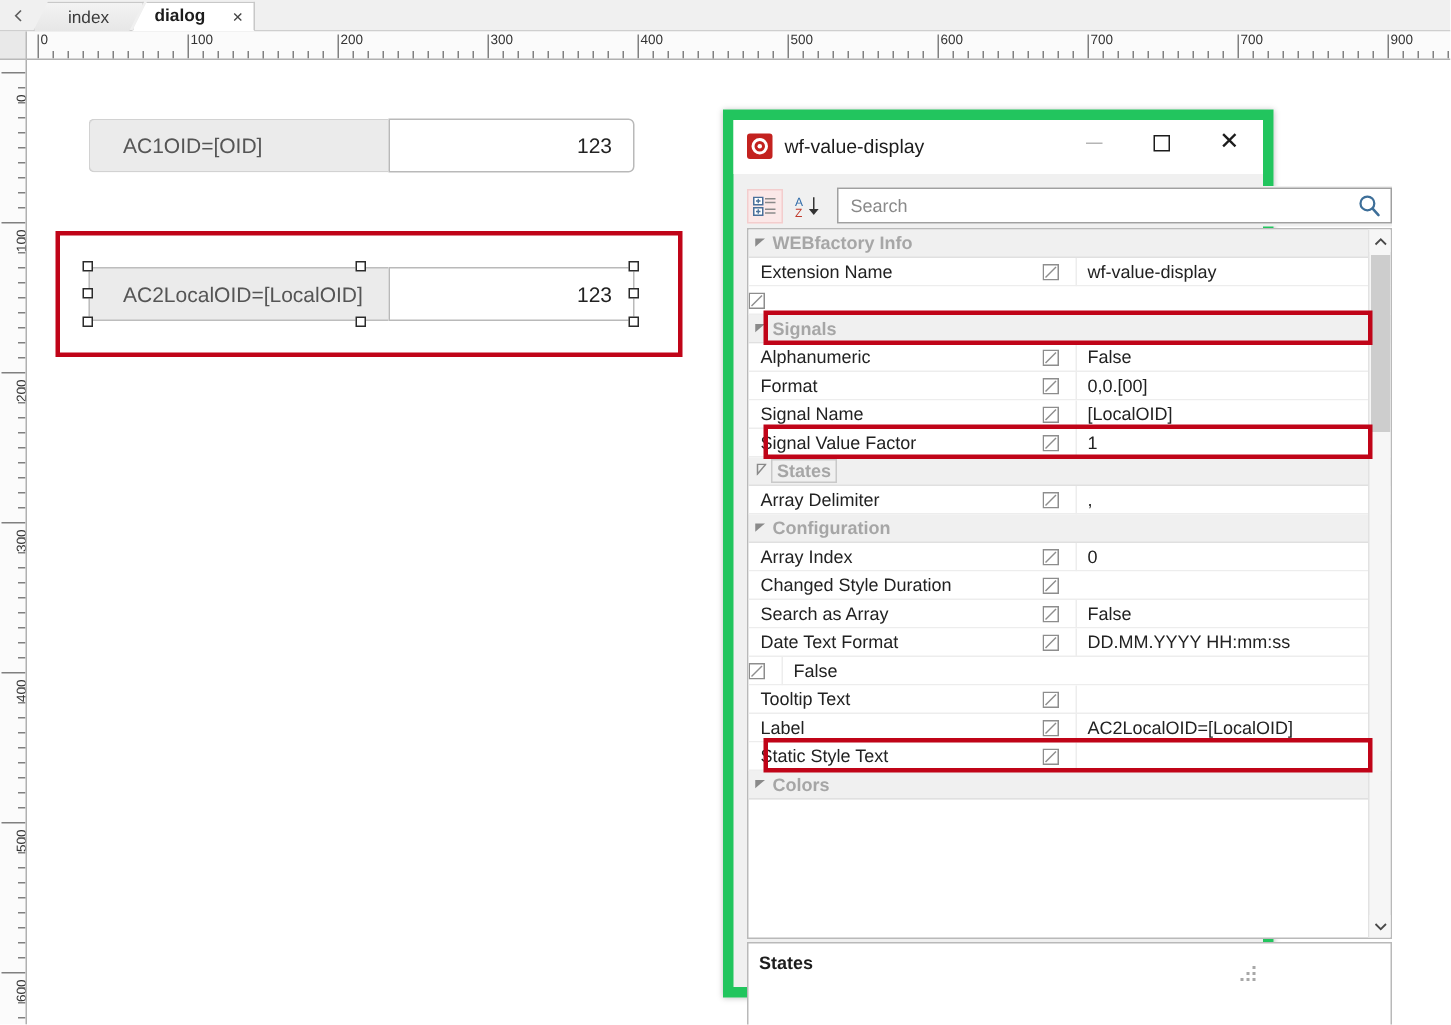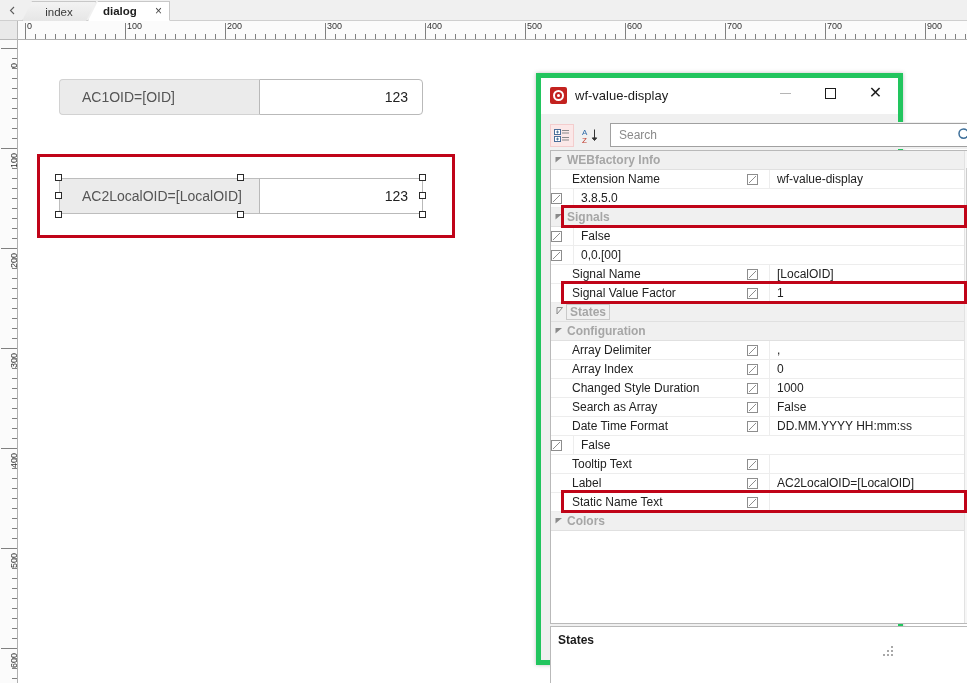--- a/index.html
+++ b/index.html
@@ -103,23 +103,23 @@
     background: #ffffff; border: 1px solid #2b2b2b;
   }
 
   .redbox {
     position: absolute; border: 3px solid #c00418; background: transparent;
     pointer-events: none;
   }
 
   
   .dialog {
-    position: absolute; left: 536px; top: 73px; width: 367px; height: 592px;
+    position: absolute; left: 482px; top: 73px; width: 367px; height: 592px;
     background: #f0f0f0;
-    border: 5px solid #22c55e;
+    border: 7px solid #22c55e;
     box-shadow: 0 0 4px rgba(0,0,0,0.25);
   }
   .dlg-title {
     position: absolute; left: 0; top: 0; width: 100%; height: 36px;
     background: #ffffff;
     display: flex; align-items: center;
   }
   .dlg-icon {
     position: absolute; left: 9px; top: 9px; width: 17px; height: 17px;
     background: #c3221f; border-radius: 2px;
@@ -184,21 +184,21 @@
   }
   .grp-arrow {
     width: 16px; text-align: center; font-size: 8px; color: #8a8a8a; flex: none;
   }
   .grp-name {
     font-size: 12px; color: #a6a6a6; font-weight: bold;
     font-family: "Liberation Sans", sans-serif;
   }
   .grp-name.focused { outline: 1px solid #c9c9c9; padding: 0 3px; }
   .pname {
-    width: 196px; flex: none; padding-left: 21px;
+    width: 196px; flex: none; padding-left: 8px;
     font-size: 12px; color: #222; white-space: nowrap; overflow: hidden;
   }
   .bindicon {
     width: 22px; flex: none; display: flex; align-items: center; justify-content: flex-start;
   }
   .bindicon svg { display: block; }
   .pval {
     flex: 1; font-size: 12px; color: #222; white-space: nowrap; overflow: hidden;
     border-left: 1px solid #ededed; padding-left: 7px; height: 19px; line-height: 18px;
   }
@@ -526,38 +526,39 @@
             </div>
             <div class="pval">wf-value-display</div>
           </div>
           <div class="prow">
             <div class="bindicon">
               <svg width="11" height="11" viewBox="0 0 11 11">
                 <rect x="0.5" y="0.5" width="10" height="10" fill="none" stroke="#8d8d8d" stroke-width="1"></rect>
                 <path d="M2 9 L9 2" stroke="#8d8d8d" stroke-width="1"></path>
               </svg>
             </div>
-            <div class="pval">3.8.5.0</div>
           </div>
           <div class="prow group">
             <span class="grp-arrow"><svg width="8" height="8" viewBox="0 0 8 8">
                 <path d="M0.5 2 h6.5 L0.5 7.5 z" fill="#8a8a8a"></path>
               </svg></span>
             <span class="grp-name">Signals</span>
           </div>
           <div class="prow">
+            <div class="pname">Alphanumeric</div>
             <div class="bindicon">
               <svg width="11" height="11" viewBox="0 0 11 11">
                 <rect x="0.5" y="0.5" width="10" height="10" fill="none" stroke="#8d8d8d" stroke-width="1"></rect>
                 <path d="M2 9 L9 2" stroke="#8d8d8d" stroke-width="1"></path>
               </svg>
             </div>
             <div class="pval">False</div>
           </div>
           <div class="prow">
+            <div class="pname">Format</div>
             <div class="bindicon">
               <svg width="11" height="11" viewBox="0 0 11 11">
                 <rect x="0.5" y="0.5" width="10" height="10" fill="none" stroke="#8d8d8d" stroke-width="1"></rect>
                 <path d="M2 9 L9 2" stroke="#8d8d8d" stroke-width="1"></path>
               </svg>
             </div>
             <div class="pval">0,0.[00]</div>
           </div>
           <div class="prow">
             <div class="pname">Signal Name</div>
@@ -578,68 +579,67 @@
               </svg>
             </div>
             <div class="pval">1</div>
           </div>
           <div class="prow group">
             <span class="grp-arrow"><svg width="8" height="8" viewBox="0 0 8 8">
                 <path d="M2 0.5 v6.5 L7.5 0.5 z" fill="none" stroke="#8a8a8a" stroke-width="1"></path>
               </svg></span>
             <span class="grp-name focused">States</span>
           </div>
+          <div class="prow">
+            <div class="pname">Array Delimiter</div>
+            <div class="bindicon">
+              <svg width="11" height="11" viewBox="0 0 11 11">
+                <rect x="0.5" y="0.5" width="10" height="10" fill="none" stroke="#8d8d8d" stroke-width="1"></rect>
+                <path d="M2 9 L9 2" stroke="#8d8d8d" stroke-width="1"></path>
+              </svg>
+            </div>
+            <div class="pval">,</div>
+          </div>
           <div class="prow group">
             <span class="grp-arrow"><svg width="8" height="8" viewBox="0 0 8 8">
                 <path d="M0.5 2 h6.5 L0.5 7.5 z" fill="#8a8a8a"></path>
               </svg></span>
             <span class="grp-name">Configuration</span>
           </div>
           <div class="prow">
-            <div class="pname">Array Delimiter</div>
-            <div class="bindicon">
-              <svg width="11" height="11" viewBox="0 0 11 11">
-                <rect x="0.5" y="0.5" width="10" height="10" fill="none" stroke="#8d8d8d" stroke-width="1"></rect>
-                <path d="M2 9 L9 2" stroke="#8d8d8d" stroke-width="1"></path>
-              </svg>
-            </div>
-            <div class="pval">,</div>
-          </div>
-          <div class="prow">
             <div class="pname">Array Index</div>
             <div class="bindicon">
               <svg width="11" height="11" viewBox="0 0 11 11">
                 <rect x="0.5" y="0.5" width="10" height="10" fill="none" stroke="#8d8d8d" stroke-width="1"></rect>
                 <path d="M2 9 L9 2" stroke="#8d8d8d" stroke-width="1"></path>
               </svg>
             </div>
             <div class="pval">0</div>
           </div>
           <div class="prow">
             <div class="pname">Changed Style Duration</div>
             <div class="bindicon">
               <svg width="11" height="11" viewBox="0 0 11 11">
                 <rect x="0.5" y="0.5" width="10" height="10" fill="none" stroke="#8d8d8d" stroke-width="1"></rect>
                 <path d="M2 9 L9 2" stroke="#8d8d8d" stroke-width="1"></path>
               </svg>
             </div>
-            <div class="pval">1000</div>
           </div>
           <div class="prow">
             <div class="pname">Search as Array</div>
             <div class="bindicon">
               <svg width="11" height="11" viewBox="0 0 11 11">
                 <rect x="0.5" y="0.5" width="10" height="10" fill="none" stroke="#8d8d8d" stroke-width="1"></rect>
                 <path d="M2 9 L9 2" stroke="#8d8d8d" stroke-width="1"></path>
               </svg>
             </div>
             <div class="pval">False</div>
           </div>
           <div class="prow">
-            <div class="pname">Date Time Format</div>
+            <div class="pname">Date Text Format</div>
             <div class="bindicon">
               <svg width="11" height="11" viewBox="0 0 11 11">
                 <rect x="0.5" y="0.5" width="10" height="10" fill="none" stroke="#8d8d8d" stroke-width="1"></rect>
                 <path d="M2 9 L9 2" stroke="#8d8d8d" stroke-width="1"></path>
               </svg>
             </div>
             <div class="pval">DD.MM.YYYY HH:mm:ss</div>
           </div>
           <div class="prow">
             <div class="bindicon">
@@ -664,21 +664,21 @@
             <div class="pname">Label</div>
             <div class="bindicon">
               <svg width="11" height="11" viewBox="0 0 11 11">
                 <rect x="0.5" y="0.5" width="10" height="10" fill="none" stroke="#8d8d8d" stroke-width="1"></rect>
                 <path d="M2 9 L9 2" stroke="#8d8d8d" stroke-width="1"></path>
               </svg>
             </div>
             <div class="pval">AC2LocalOID=[LocalOID]</div>
           </div>
           <div class="prow">
-            <div class="pname">Static Name Text</div>
+            <div class="pname">Static Style Text</div>
             <div class="bindicon">
               <svg width="11" height="11" viewBox="0 0 11 11">
                 <rect x="0.5" y="0.5" width="10" height="10" fill="none" stroke="#8d8d8d" stroke-width="1"></rect>
                 <path d="M2 9 L9 2" stroke="#8d8d8d" stroke-width="1"></path>
               </svg>
             </div>
             <div class="pval"></div>
           </div>
           <div class="prow group">
             <span class="grp-arrow"><svg width="8" height="8" viewBox="0 0 8 8">

